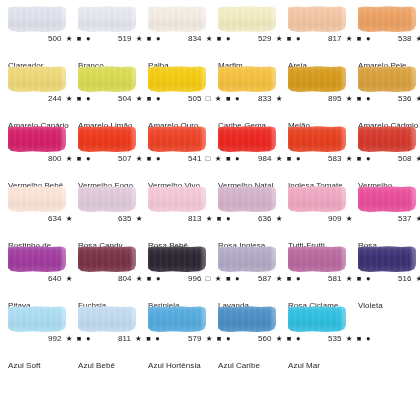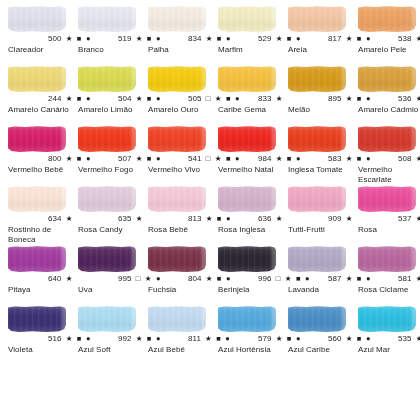--- a/index.html
+++ b/index.html
@@ -119,21 +119,21 @@
 
   .symbols {
     margin-left: 4px;
     font-size: 7.5px;
     line-height: 10px;
     color: #231f20;
     letter-spacing: 1.2px;
   }
 
   .cname {
-    margin-top: 1px;
+    margin-top: 17px;
     font-size: 8px;
     line-height: 9.5px;
     color: #231f20;
     letter-spacing: 0.05px;
     max-width: 64px;
     word-wrap: break-word;
   }
 </style>
 </head>
 <body>
@@ -435,32 +435,20 @@
         <div class="label-block">
           <div class="code-line">
             <span class="code">640</span>
             <span class="symbols">★</span>
           </div>
           <div class="cname">Pitaya</div>
         </div>
       </div>
       <div class="swatch-cell">
         <div class="stroke-wrap">
-          <div class="stroke" style="background: rgb(82, 38, 92);"></div>
-        </div>
-        <div class="label-block">
-          <div class="code-line">
-            <span class="code">995</span>
-            <span class="symbols">□ ★ ●</span>
-          </div>
-          <div class="cname">Uva</div>
-        </div>
-      </div>
-      <div class="swatch-cell">
-        <div class="stroke-wrap">
           <div class="stroke" style="background: rgb(123, 51, 71);"></div>
         </div>
         <div class="label-block">
           <div class="code-line">
             <span class="code">804</span>
             <span class="symbols">★ ■ ●</span>
           </div>
           <div class="cname">Fuchsia</div>
         </div>
       </div>

